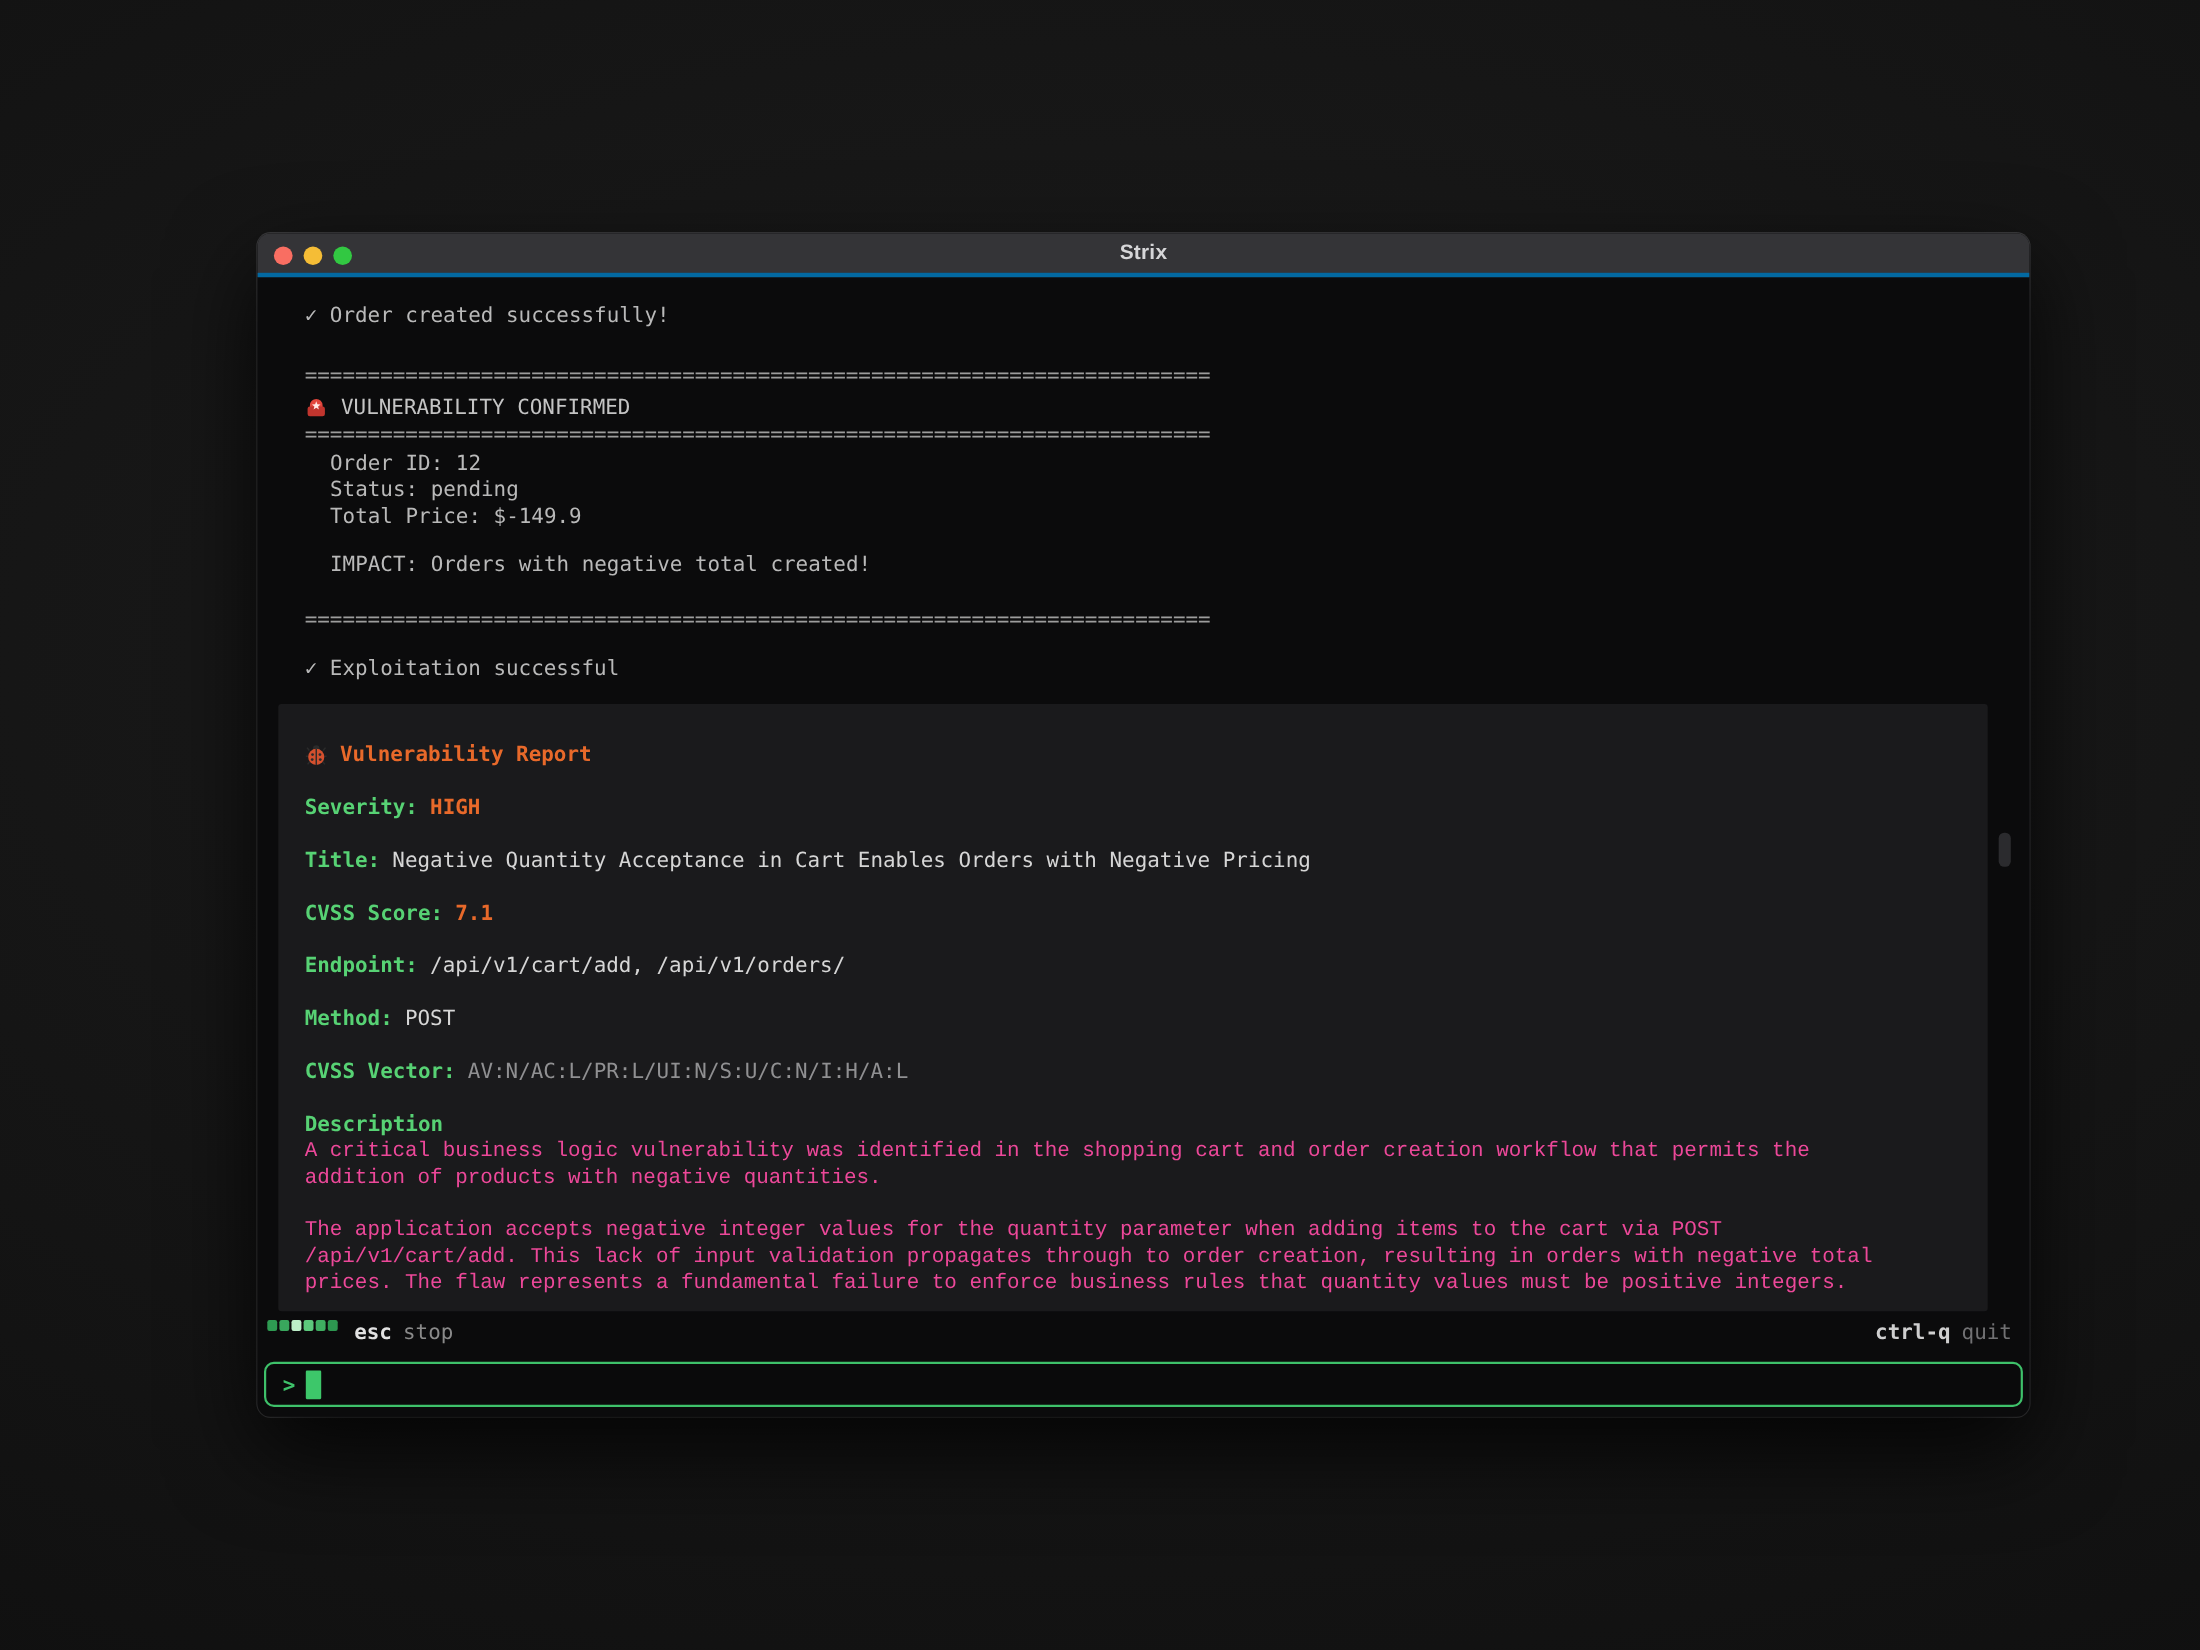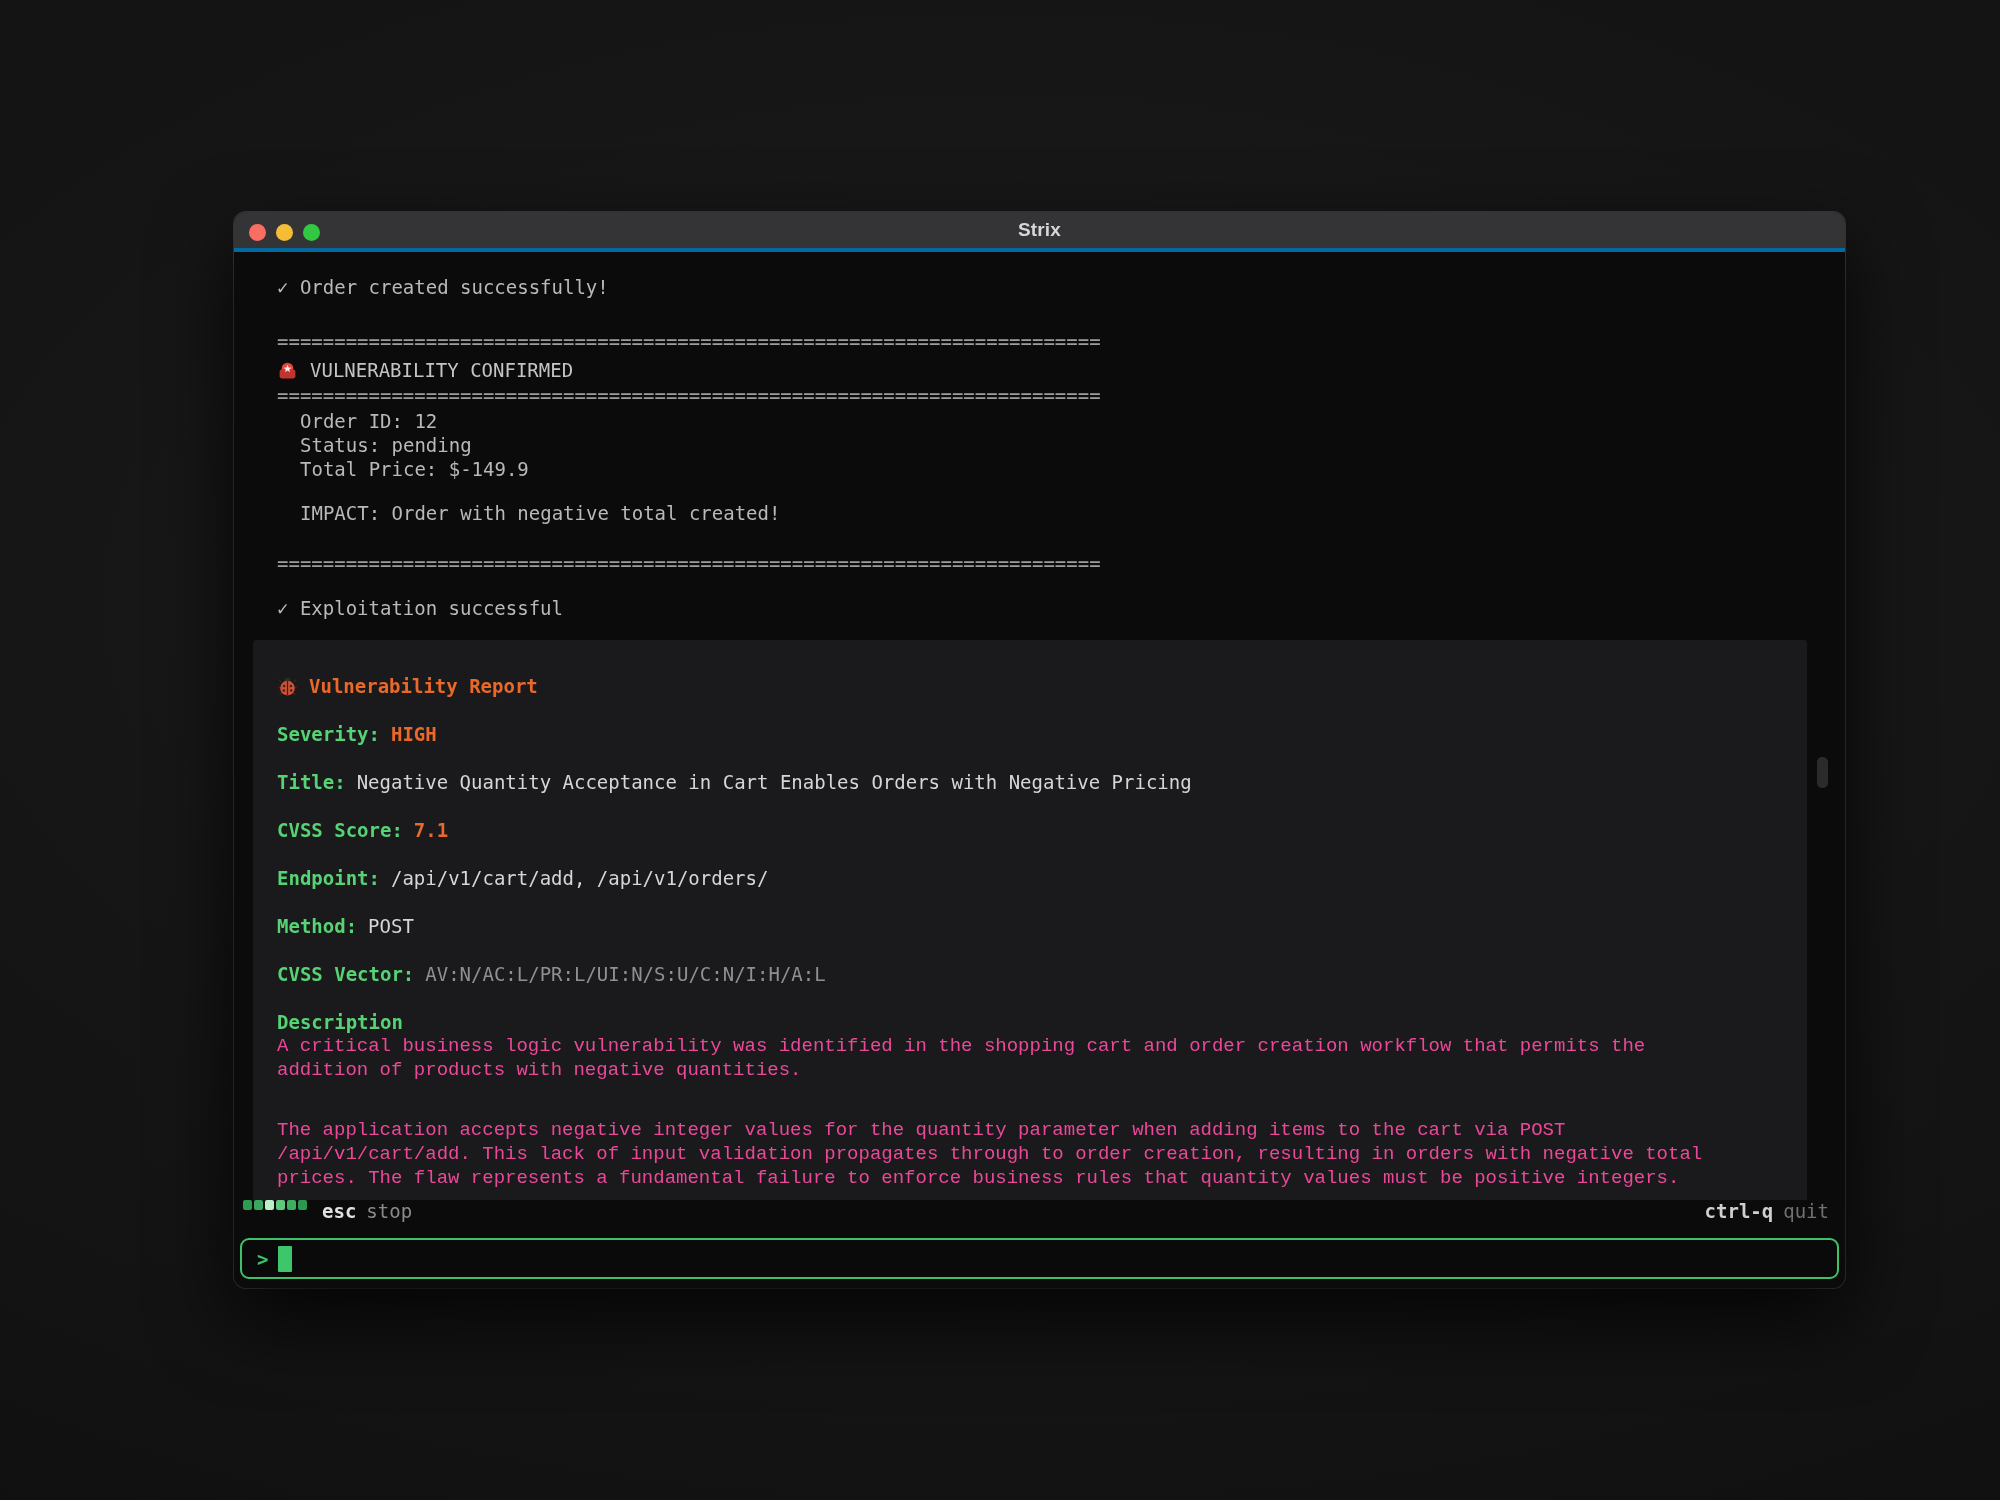--- a/index.html
+++ b/index.html
@@ -55,21 +55,21 @@
   }
   .report-heading { display:flex; align-items:center; gap:11px; height:24px; margin-bottom:24px; }
   .report-heading .h-text { color:#e8692a; font-weight:bold; }
   .field-row { height:24px; margin-bottom:24px; white-space:pre; }
   .f-label { color:#57d274; font-weight:bold; margin-right:11px; }
   .v-light { color:#d6d6d6; }
   .v-orange { color:#e8692a; font-weight:bold; }
   .v-dim { color:#909092; }
   .desc-heading { color:#57d274; font-weight:bold; height:24px; }
   .para { width:1455px; color:#ec4899;font-family:Liberation Mono, monospace; }
-  .para + .para { margin-top:36px; }
+  .para + .para { margin-top:24px; }
 
   .scroll-thumb {
     position:absolute; right:17px; top:505px; width:11px; height:31px;
     background:#2b2b2e; border-radius:5px;
   }
 
   .statusbar {
     flex:none; height:38px; display:flex; align-items:flex-start;
     padding:0 16px 0 9px; font-size:19px;
   }
@@ -117,21 +117,21 @@
       </svg>
       <span>VULNERABILITY CONFIRMED</span>
     </div>
 
     <div class="line sep">========================================================================</div>
 
     <div class="line indent m-details">Order ID: 12</div>
     <div class="line indent">Status: pending</div>
     <div class="line indent">Total Price: $-149.9</div>
 
-    <div class="line indent m-impact">IMPACT: Order with negative total created!</div>
+    <div class="line indent m-impact">IMPACT: Orders with negative total created!</div>
 
     <div class="line sep m-sep3">========================================================================</div>
 
     <div class="line m-exploit">✓ Exploitation successful</div>
 
     <div class="panel">
       <div class="report-heading">
         <svg class="icon-svg" viewBox="0 0 20 20">
           <circle cx="10" cy="4.2" r="2.8" fill="#2b2b2b"></circle>
           <path d="M4 6 L2 3.5 M16 6 L18 3.5 M3 11 H1 M17 11 H19 M4.5 15.5 L2.5 18 M15.5 15.5 L17.5 18" stroke="#2b2b2b" stroke-width="1.3"></path>

